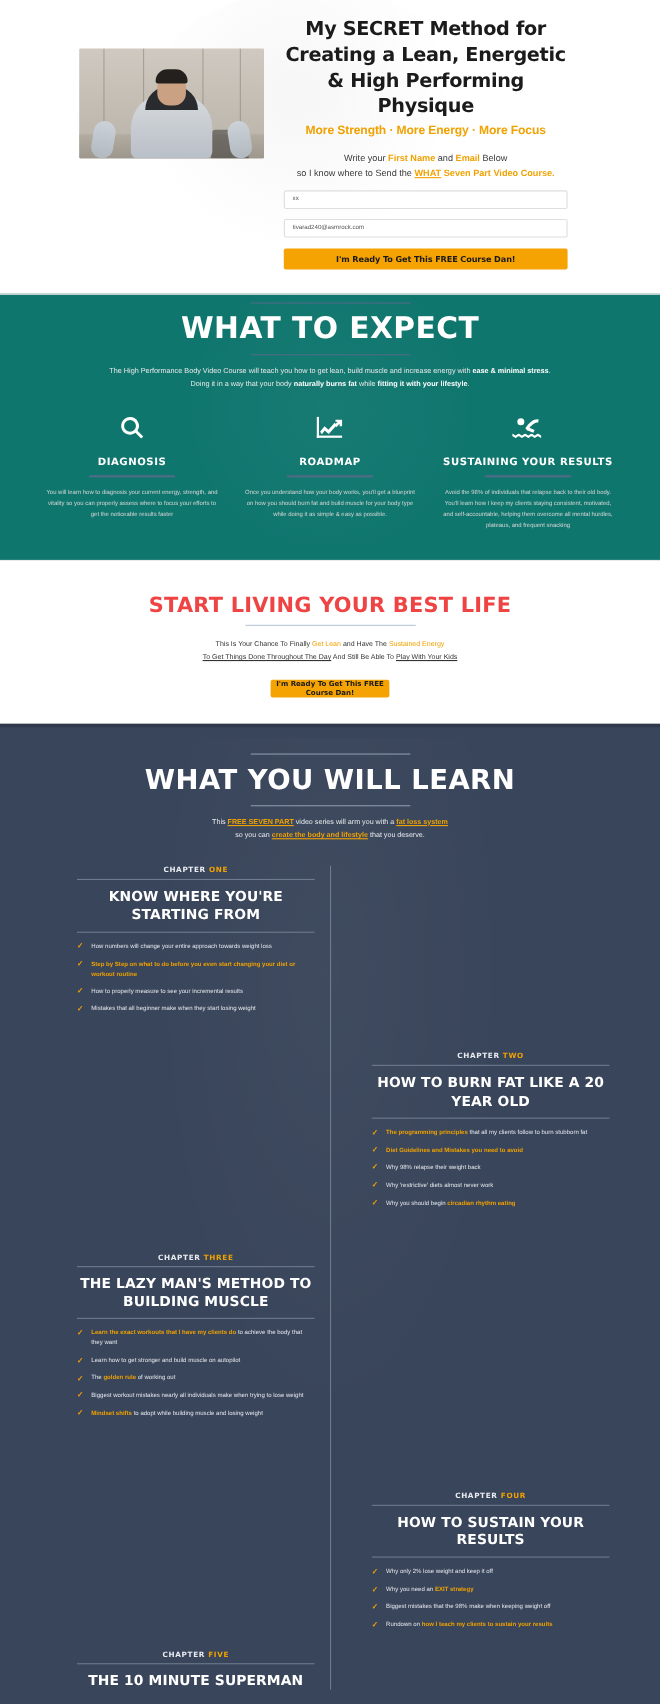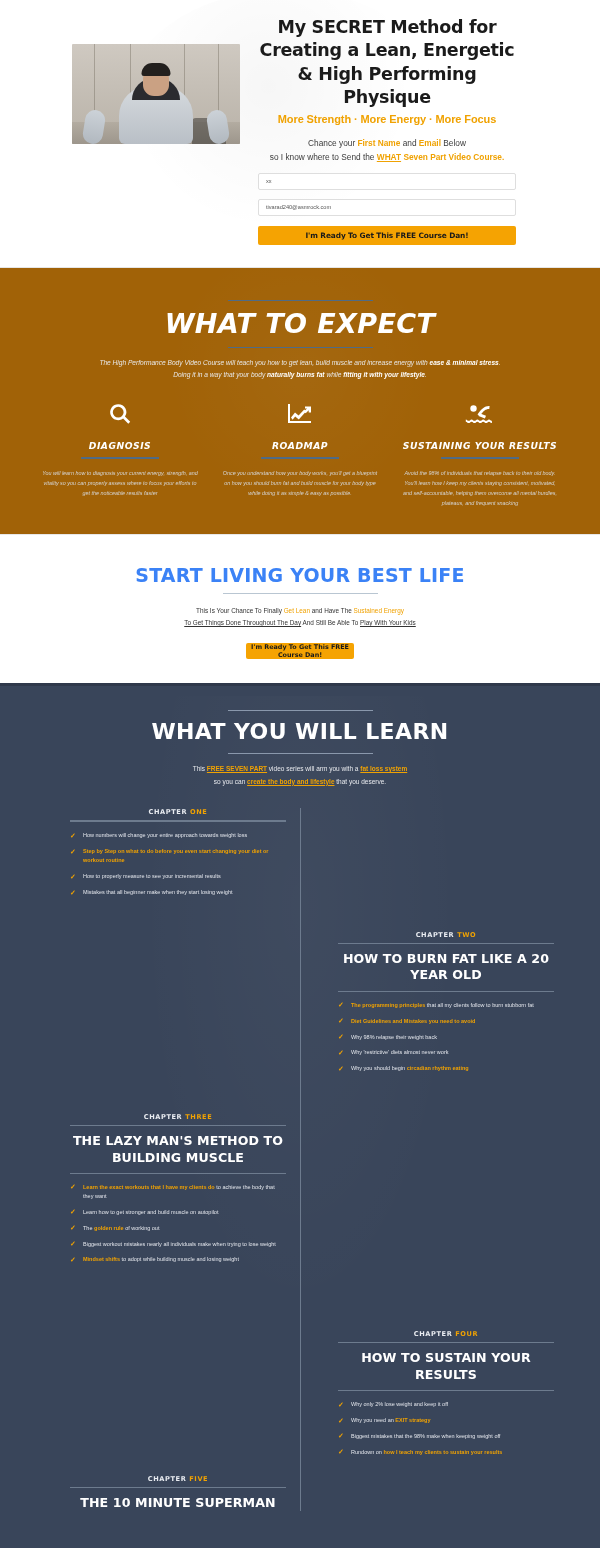--- a/index.html
+++ b/index.html
@@ -131,45 +131,44 @@
     display:block; width:100%; margin-top:10px;
     height:19px; border:0; border-radius:2px;
     background:#f5a302; color:#1a1a1a;
     font-family:"DejaVu Sans", sans-serif;
     font-size:7.4px; font-weight:700; letter-spacing:-0.1px;
     cursor:pointer;
   }
 
   
   .sec-expect {
-    background:#a16207;
-    padding: 32px 0 26px 0;
+    background:#0f766e;
+    padding: 7px 0 26px 0;
     position:relative;
     overflow:hidden;
     border-top:1px solid #e6e6e6;
-    font-style:italic;
   }
   .sec-expect::before{
     content:"";
     position:absolute; left:150px; top:-30px; width:300px; height:300px;
     background: radial-gradient(circle at 50% 45%, rgba(255,255,255,.035), rgba(255,255,255,0) 60%);
   }
   .sec-inner { width:520px; margin:0 auto; position:relative; z-index:2; }
 
   .rule-head { text-align:center; }
   .rule-head .rl {
     width:145px; height:1px; background:#4f6b86; margin:0 auto;
   }
   .h-big {
     font-family:"DejaVu Sans", sans-serif;
     font-size:27px; font-weight:700; color:#ffffff;
     letter-spacing:0.4px; line-height:1.22;
     margin:7px 0 6px 0;
   }
-  .h-big.dark { color:#3b82f6; }
+  .h-big.dark { color:#ef4444; }
 
   .expect-lead {
     text-align:center; font-size:6.6px; line-height:1.85;
     color:#e9e9e9; margin-top:9px;
   }
   .expect-lead b { font-weight:700; color:#ffffff; }
 
   .cols { display:flex; justify-content:space-between; margin-top:20px; }
   .col { width:160px; text-align:center; }
   .col-icon { height:26px; display:flex; align-items:center; justify-content:center; }
@@ -202,21 +201,21 @@
   .sec-learn {
     background:#39455a; padding:24px 0 30px; position:relative; overflow:hidden;
     border-top:3px solid #2f394b;
   }
   .sec-learn::before{
     content:""; position:absolute; left:110px; top:10px; width:380px; height:700px;
     background:radial-gradient(ellipse at 50% 30%, rgba(255,255,255,.03), rgba(255,255,255,0) 60%);
   }
   .learn-head { text-align:center; position:relative; z-index:2; }
   .learn-head .rl { width:145px; height:1px; background:#8a98ac; margin:0 auto; }
-  .learn-head .h-big { font-size:22px; margin:8px 0 7px; }
+  .learn-head .h-big { font-size:25px; margin:8px 0 7px; }
   .learn-lead { font-size:6.5px; line-height:1.95; color:#e8eaee; margin-top:9px; }
   .learn-lead .ou { color:#f0a202; font-weight:700; text-decoration:underline; }
 
   .chapters { position:relative; width:520px; margin:20px auto 0; z-index:2; }
   .spine { position:absolute; left:50%; top:0; bottom:0; width:1px; background:#6d7b8e; }
   .chap { width:216px; position:relative; }
   .chap.left { margin-left:30px; text-align:left; }
   .chap.right { margin-left:auto; margin-right:6px; }
   .chap-label {
     font-family:"DejaVu Sans", sans-serif;
@@ -266,21 +265,21 @@
       <div class="hv-head"></div>
       <div class="hv-hair"></div>
     </div>
 
     <div class="hero-copy">
       <div class="hero-title">My SECRET Method for Creating a Lean, Energetic &amp; High Performing Physique</div>
       <div class="hero-sub">More Strength · More Energy · More Focus</div>
 
       <div class="hero-lead">
         <div>
-          <span>Chance your </span><span class="hl">First Name</span><span> and </span><span class="hl">Email</span><span> Below</span>
+          <span>Write your </span><span class="hl">First Name</span><span> and </span><span class="hl">Email</span><span> Below</span>
         </div>
         <div>
           <span>so I know where to Send the </span><span class="hlu">WHAT</span><span class="hl"> Seven Part Video Course.</span>
         </div>
       </div>
 
       <input class="field" value="xx" placeholder="First Name" style="">
       <input class="field" value="tivarad240@asmrock.com" style="">
       <button class="cta">I'm Ready To Get This FREE Course Dan!</button>
     </div>
@@ -378,20 +377,21 @@
       </div>
     </div>
   </div>
 
   <div class="chapters">
     <div class="spine"></div>
 
   <div class="chap left">
         <div class="chap-label"><span>CHAPTER </span><span class="n">ONE</span></div>
         <div class="chap-hr"></div>
+        <div class="chap-title">KNOW WHERE YOU'RE STARTING FROM</div>
         <div class="chap-hr2"></div>
         <ul class="bullets">
           <li>
             <span class="ck">✓</span>
             <span class="tx">How numbers will change your entire approach towards weight loss</span>
           </li>
           <li class="allo">
             <span class="ck">✓</span>
             <span class="tx">Step by Step on what to do before you even start changing your diet or workout routine</span>
           </li>

